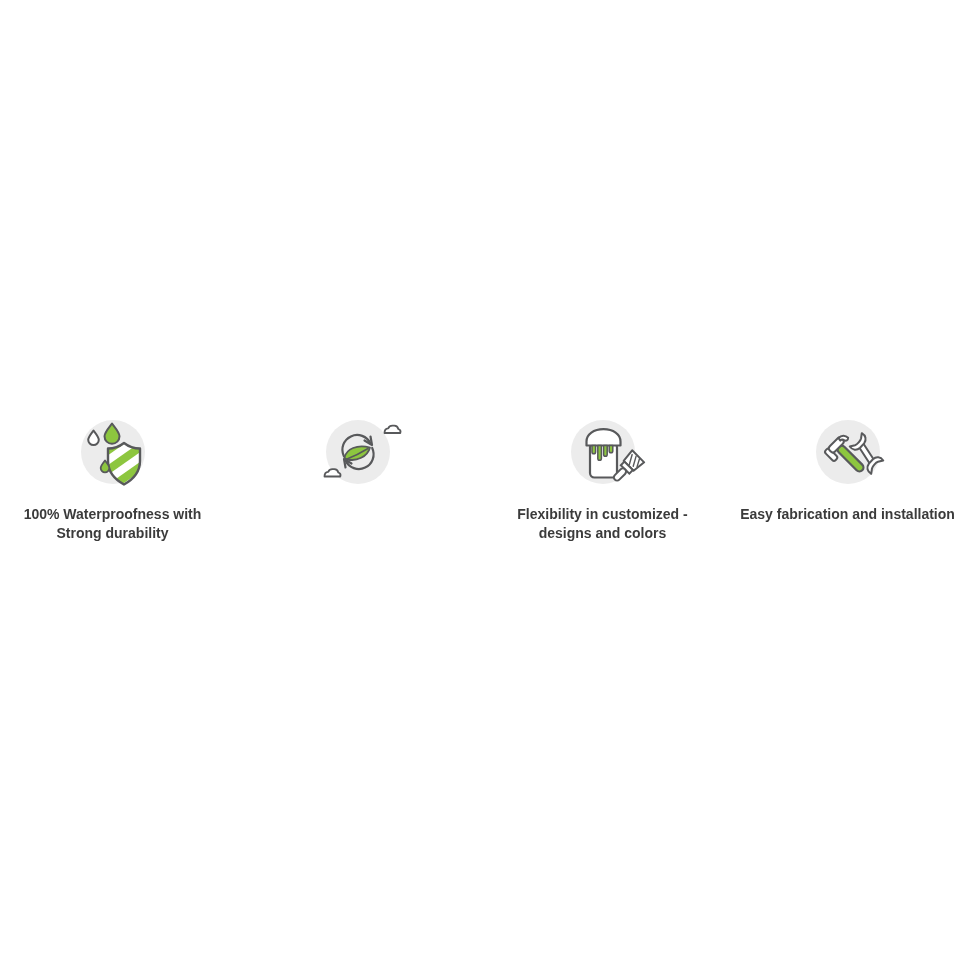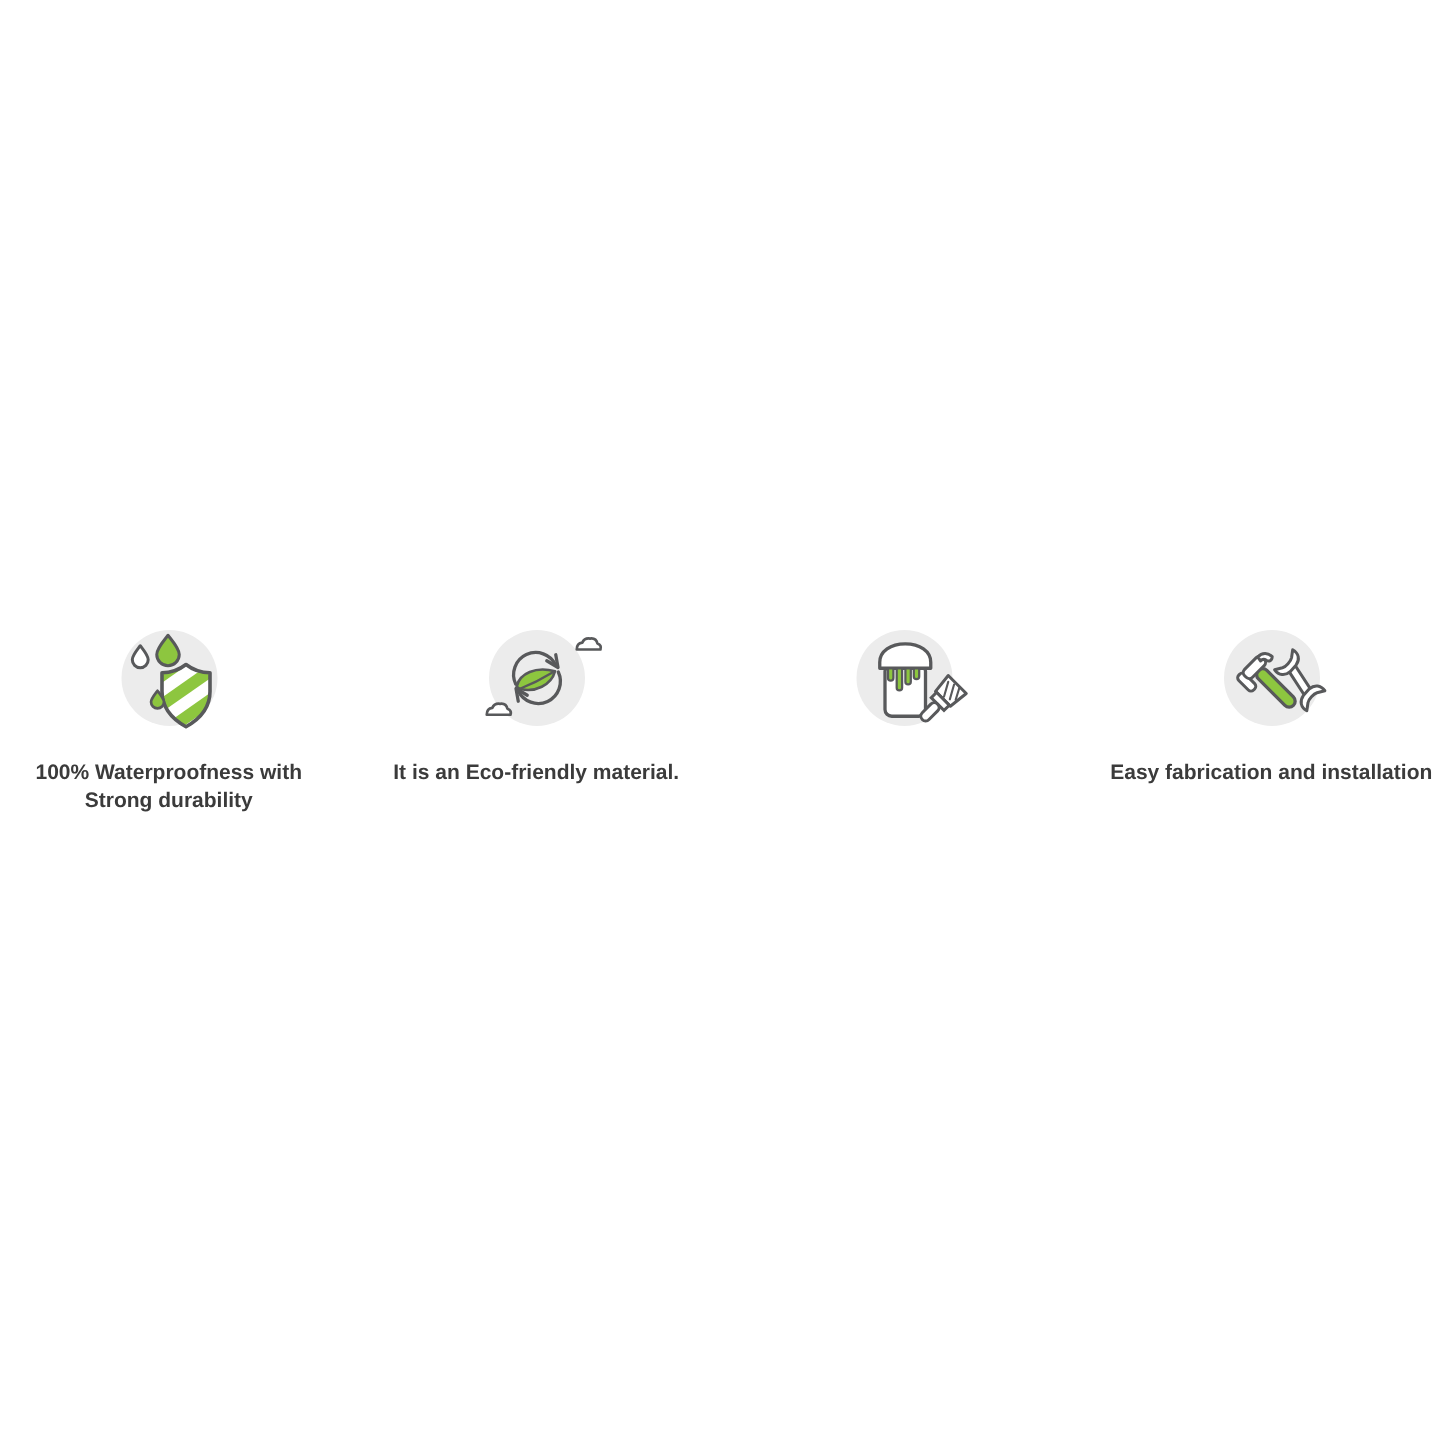--- a/index.html
+++ b/index.html
@@ -86,41 +86,44 @@
         <path d="M10.5 60.5 Q10.5 56.3 14.2 55.9 Q15.6 52.7 19.4 53.2 Q23.4 52.7 24.3 56.5 Q27.3 57.5 26.3 60.5 Z" fill="#ffffff" stroke="#58595b" stroke-width="1.8" stroke-linejoin="round"></path>
         <path d="M29.8 40 A14.5 14.5 0 1 1 56.5 27.5" fill="none" stroke="#58595b" stroke-width="2.2" stroke-linecap="round"></path>
         <path d="M50.5 24.5 L58 29 L56.5 20.5" fill="none" stroke="#58595b" stroke-width="2.2" stroke-linecap="round" stroke-linejoin="round"></path>
         <path d="M58.2 32 A14.5 14.5 0 1 1 31.5 44.5" fill="none" stroke="#58595b" stroke-width="2.2" stroke-linecap="round"></path>
         <path d="M37.5 47.5 L30 43 L31.5 51.5" fill="none" stroke="#58595b" stroke-width="2.2" stroke-linecap="round" stroke-linejoin="round"></path>
         <path d="M30.5 41.5 C32.5 33 43 28 56 31.5 C53.5 41 42.5 45.5 33.5 43.5 C31.8 43.1 30.8 42.4 30.5 41.5 Z" fill="#8dc63f" stroke="#58595b" stroke-width="1.8" stroke-linejoin="round"></path>
         <path d="M33 43 C39.5 40.5 47.5 36.5 54 32.5" fill="none" stroke="#58595b" stroke-width="1.5" stroke-linecap="round"></path>
       </svg>
     </div>
     <div class="caption">
-      <div>It is an Eco-friendly material.</div>
     </div>
   </div>
 
   <div class="feature">
     <div class="icon-wrap">
       <svg width="88" height="72" viewBox="0 0 88 72" xmlns="http://www.w3.org/2000/svg">
         <circle cx="44" cy="36" r="32" fill="#ececec"></circle>
         <rect x="31" y="27" width="27" height="34.5" rx="4.5" fill="#ffffff" stroke="#58595b" stroke-width="2.2"></rect>
         <path d="M27.5 29.5 L27.5 25.5 C27.5 18.2 34.8 13.2 44.5 13.2 C54.2 13.2 61.5 18.2 61.5 25.5 L61.5 29.5 Z" fill="#ffffff" stroke="#58595b" stroke-width="2.2" stroke-linejoin="round"></path>
         <path d="M33 29.5 h3.6 v6.5 a1.8 1.8 0 0 1 -3.6 0 Z" fill="#8dc63f" stroke="#58595b" stroke-width="1.5" stroke-linejoin="round"></path>
         <path d="M38.8 29.5 h3.6 v13 a1.8 1.8 0 0 1 -3.6 0 Z" fill="#8dc63f" stroke="#58595b" stroke-width="1.5" stroke-linejoin="round"></path>
         <path d="M44.6 29.5 h3.6 v9 a1.8 1.8 0 0 1 -3.6 0 Z" fill="#8dc63f" stroke="#58595b" stroke-width="1.5" stroke-linejoin="round"></path>
         <path d="M50.2 29.5 h3.6 v5.5 a1.8 1.8 0 0 1 -3.6 0 Z" fill="#8dc63f" stroke="#58595b" stroke-width="1.5" stroke-linejoin="round"></path>
         <g transform="translate(67.5,52) rotate(45)">
           <path d="M-7 -3 L-8.5 -16.5 L8.5 -16.5 L7 -3 Z" fill="#ffffff" stroke="#58595b" stroke-width="2" stroke-linejoin="round"></path>
           <path d="M-5.5 -13.5 L-0.5 -4.5 M-1.5 -15 L3.5 -6 M2.5 -16 L6.5 -8.5" fill="none" stroke="#58595b" stroke-width="1.4" stroke-linecap="round"></path>
           <rect x="-6" y="-3" width="12" height="5" fill="#ffffff" stroke="#58595b" stroke-width="2"></rect>
           <rect x="-3.2" y="2" width="6.4" height="14.5" rx="3.2" fill="#ffffff" stroke="#58595b" stroke-width="2"></rect>
         </g>
       </svg>
+    </div>
+    <div class="caption">
+      <div>Flexibility in customized -</div>
+      <div>designs and colors</div>
     </div>
   </div>
 
   <div class="feature">
     <div class="icon-wrap">
       <svg width="88" height="72" viewBox="0 0 88 72" xmlns="http://www.w3.org/2000/svg">
         <circle cx="44" cy="36" r="32" fill="#ececec"></circle>
         <g transform="translate(62.5,37.5) rotate(-33)">
           <rect x="-2.8" y="-11.5" width="5.6" height="23" fill="#ffffff" stroke="#58595b" stroke-width="2"></rect>
           <g transform="rotate(-15 0 -11.5)">

